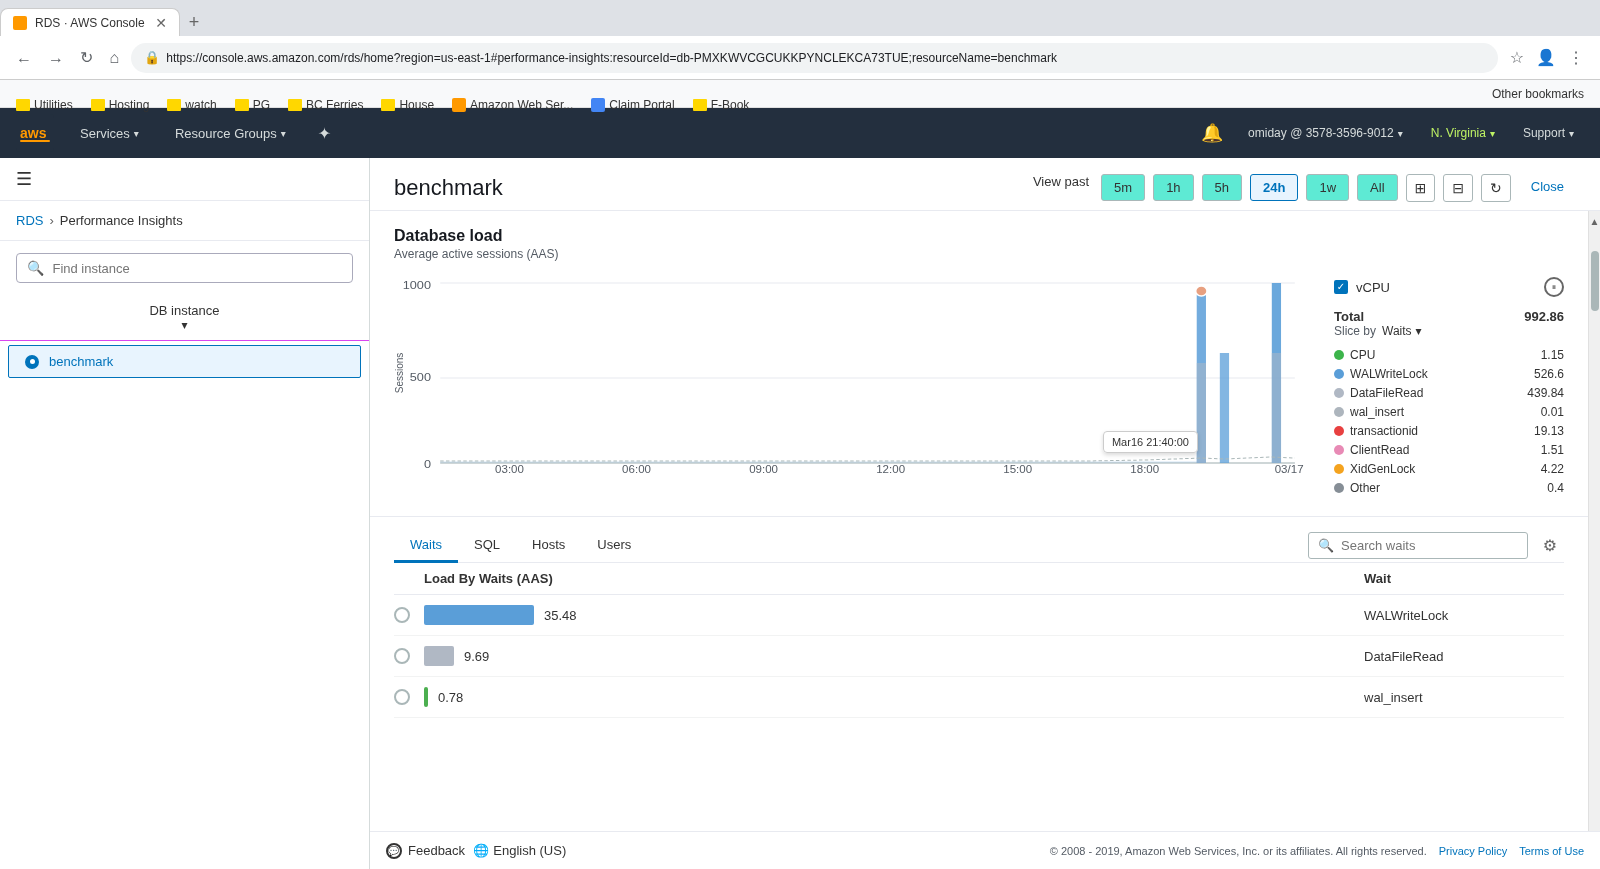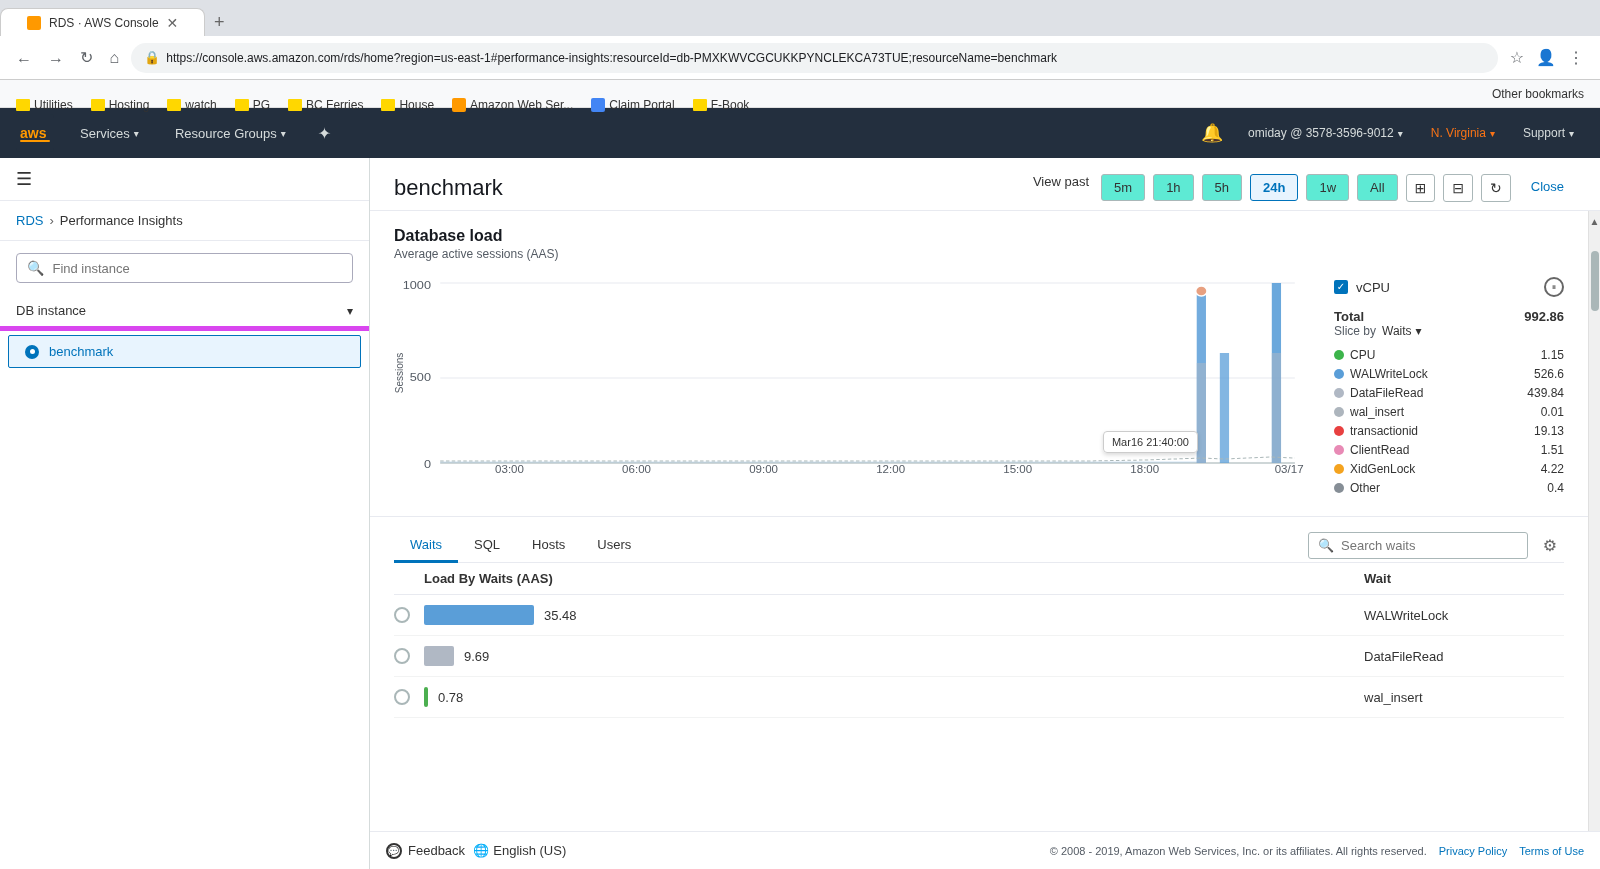--- a/index.html
+++ b/index.html
@@ -1,21 +1,21 @@
 <!DOCTYPE html>
 <html><head>
   <meta charset="utf-8">
   <style>
     * { box-sizing: border-box; margin: 0; padding: 0; }
     body { font-family: -apple-system, BlinkMacSystemFont, 'Segoe UI', Arial, sans-serif; font-size: 13px; background: #f0f2f5; overflow: hidden; }
 
     
     .browser-chrome { background: #dee1e6; width: 1600px; }
     .browser-tab-bar { display: flex; align-items: flex-end; padding: 8px 0 0 0; background: #dee1e6; height: 36px; }
-    .browser-tab { display: flex; align-items: center; background: #fff; border-radius: 8px 8px 0 0; padding: 0 26px; height: 28px; min-width: 180px; font-size: 12px; gap: 8px; border: 1px solid #ccc; border-bottom: none; }
+    .browser-tab { display: flex; align-items: center; background: #fff; border-radius: 8px 8px 0 0; padding: 0 12px; height: 28px; min-width: 180px; font-size: 12px; gap: 8px; border: 1px solid #ccc; border-bottom: none; }
     .browser-tab .favicon { width: 14px; height: 14px; background: #ff9900; border-radius: 2px; flex-shrink: 0; }
     .browser-tab .tab-title { flex: 1; white-space: nowrap; overflow: hidden; text-overflow: ellipsis; color: #333; font-size: 12px; }
     .browser-tab .tab-close { color: #666; cursor: pointer; font-size: 14px; line-height: 1; }
     .browser-tab.active { background: #fff; z-index: 1; }
     .new-tab-btn { width: 28px; height: 28px; display: flex; align-items: center; justify-content: center; font-size: 18px; color: #666; cursor: pointer; }
 
     .browser-address-bar { display: flex; align-items: center; background: #fff; border-bottom: 1px solid #ccc; padding: 6px 12px; gap: 8px; height: 44px; }
     .nav-btn { background: none; border: none; cursor: pointer; color: #5f6368; font-size: 16px; padding: 4px; border-radius: 50%; }
     .url-bar { flex: 1; display: flex; align-items: center; background: #f1f3f4; border: 1px solid transparent; border-radius: 20px; padding: 4px 12px; gap: 6px; height: 30px; }
     .url-text { font-size: 12px; color: #202124; flex: 1; white-space: nowrap; overflow: hidden; text-overflow: ellipsis; }
@@ -33,38 +33,38 @@
     
     .aws-nav { background: #232f3e; display: flex; align-items: center; padding: 0 16px; height: 50px; gap: 16px; }
     .aws-logo { display: flex; align-items: center; gap: 4px; }
     .aws-logo-mark { width: 38px; height: 38px; display: flex; align-items: center; justify-content: center; }
     .aws-nav-btn { color: #d5dbdb; font-size: 13px; cursor: pointer; padding: 6px 10px; border-radius: 4px; display: flex; align-items: center; gap: 4px; background: none; border: none; }
     .aws-nav-chevron { font-size: 10px; }
     .aws-nav-star { color: #d5dbdb; cursor: pointer; font-size: 16px; padding: 6px; }
     .aws-nav-right { margin-left: auto; display: flex; align-items: center; gap: 8px; }
     .aws-nav-icon { color: #d5dbdb; font-size: 18px; cursor: pointer; padding: 6px; }
     .aws-nav-user { color: #d5dbdb; font-size: 12px; cursor: pointer; display: flex; align-items: center; gap: 4px; }
-    .aws-nav-region { color: #f97316; font-size: 12px; cursor: pointer; display: flex; align-items: center; gap: 4px; }
+    .aws-nav-region { color: #bef264; font-size: 12px; cursor: pointer; display: flex; align-items: center; gap: 4px; }
     .aws-nav-support { color: #d5dbdb; font-size: 12px; cursor: pointer; display: flex; align-items: center; gap: 4px; }
 
     
     .main-layout { display: flex; height: calc(869px - 36px - 44px - 28px - 50px); }
 
     
     .sidebar { width: 370px; background: #fff; border-right: 1px solid #d5dbdb; display: flex; flex-direction: column; flex-shrink: 0; }
     .sidebar-breadcrumb { display: flex; align-items: center; gap: 6px; padding: 12px 16px; border-bottom: 1px solid #e8eaf0; }
     .sidebar-breadcrumb-rds { color: #0073bb; font-size: 13px; cursor: pointer; }
     .sidebar-breadcrumb-sep { color: #666; font-size: 13px; }
     .sidebar-breadcrumb-current { color: #333; font-size: 13px; }
     .sidebar-hamburger { padding: 10px 16px; cursor: pointer; color: #333; font-size: 18px; border-bottom: 1px solid #e8eaf0; }
     .sidebar-search { padding: 12px 16px; }
     .sidebar-search-input { width: 100%; display: flex; align-items: center; border: 1px solid #aab; border-radius: 4px; padding: 6px 10px; gap: 8px; background: #fff; }
     .sidebar-search-input input { border: none; outline: none; flex: 1; font-size: 13px; color: #333; background: transparent; }
     .sidebar-search-icon { color: #666; font-size: 14px; }
-    .db-instance-header { display: flex; align-items: center; justify-content: space-between; padding: 8px 16px; border-bottom: 5px solid #d946ef; }
+    .db-instance-header { display: flex; align-items: center; justify-content: space-between; padding: 8px 16px; border-bottom: 1px solid #d946ef; flex-direction: column; }
     .db-instance-label { font-size: 13px; font-weight: 500; color: #333; }
     .db-instance-chevron { color: #333; font-size: 12px; }
     .db-instance-item { display: flex; align-items: center; gap: 10px; padding: 8px 16px; background: #e8f4fe; border: 1px solid #0073bb; border-radius: 2px; margin: 4px 8px; cursor: pointer; }
     .db-instance-radio { width: 14px; height: 14px; border-radius: 50%; border: 2px solid #0073bb; background: #0073bb; display: flex; align-items: center; justify-content: center; flex-shrink: 0; }
     .db-instance-radio-inner { width: 5px; height: 5px; border-radius: 50%; background: #fff; }
     .db-instance-name { font-size: 13px; color: #0073bb; }
     .content-header { display: flex; align-items: center; justify-content: space-between; padding: 16px 24px 8px 24px; background: #fff; border-bottom: 1px solid #e8eaf0; }
     .content-title { font-size: 22px; font-weight: 400; color: #16191f; }
     .view-past-controls { display: flex; align-items: flex-start; gap: 8px; }
     .view-past-label { font-size: 13px; color: #333; margin-right: 4px; }

